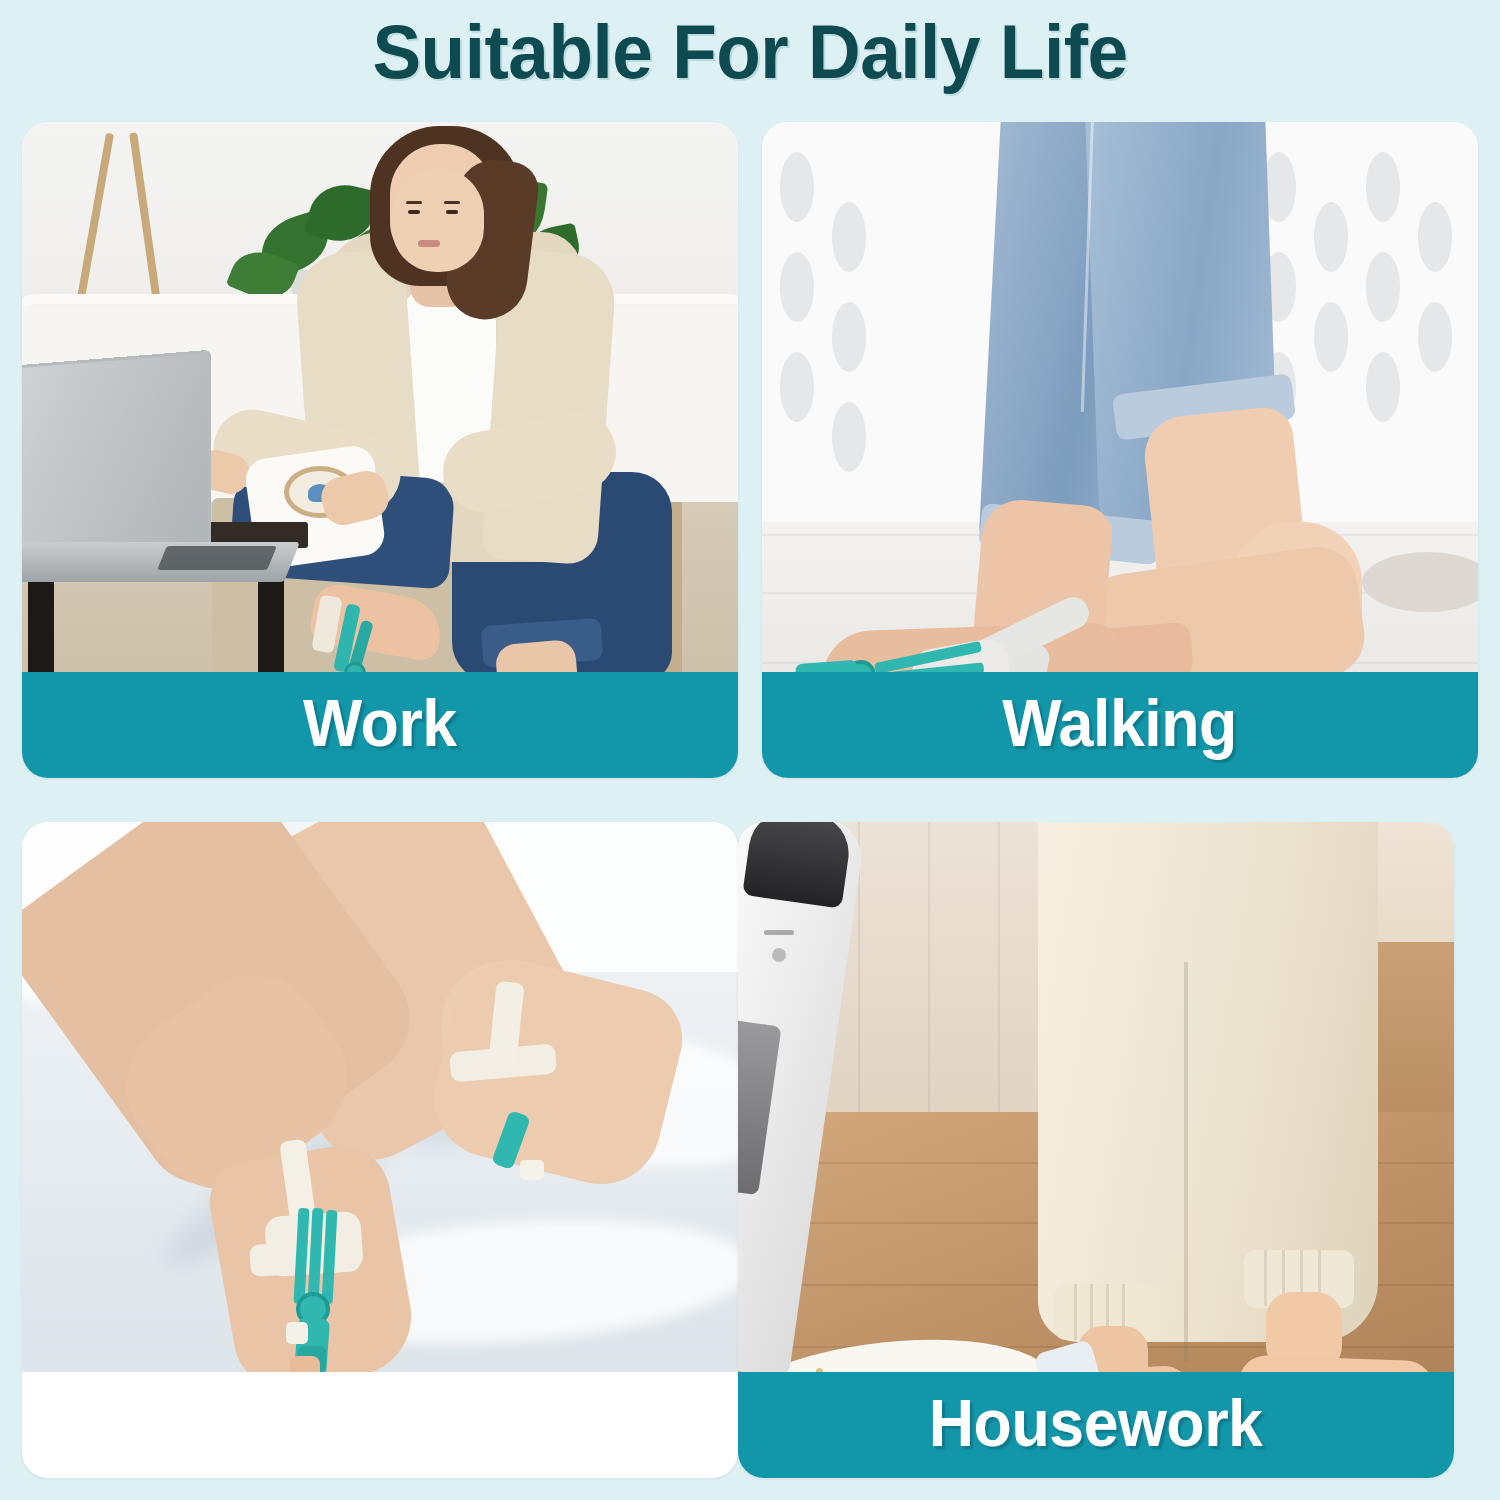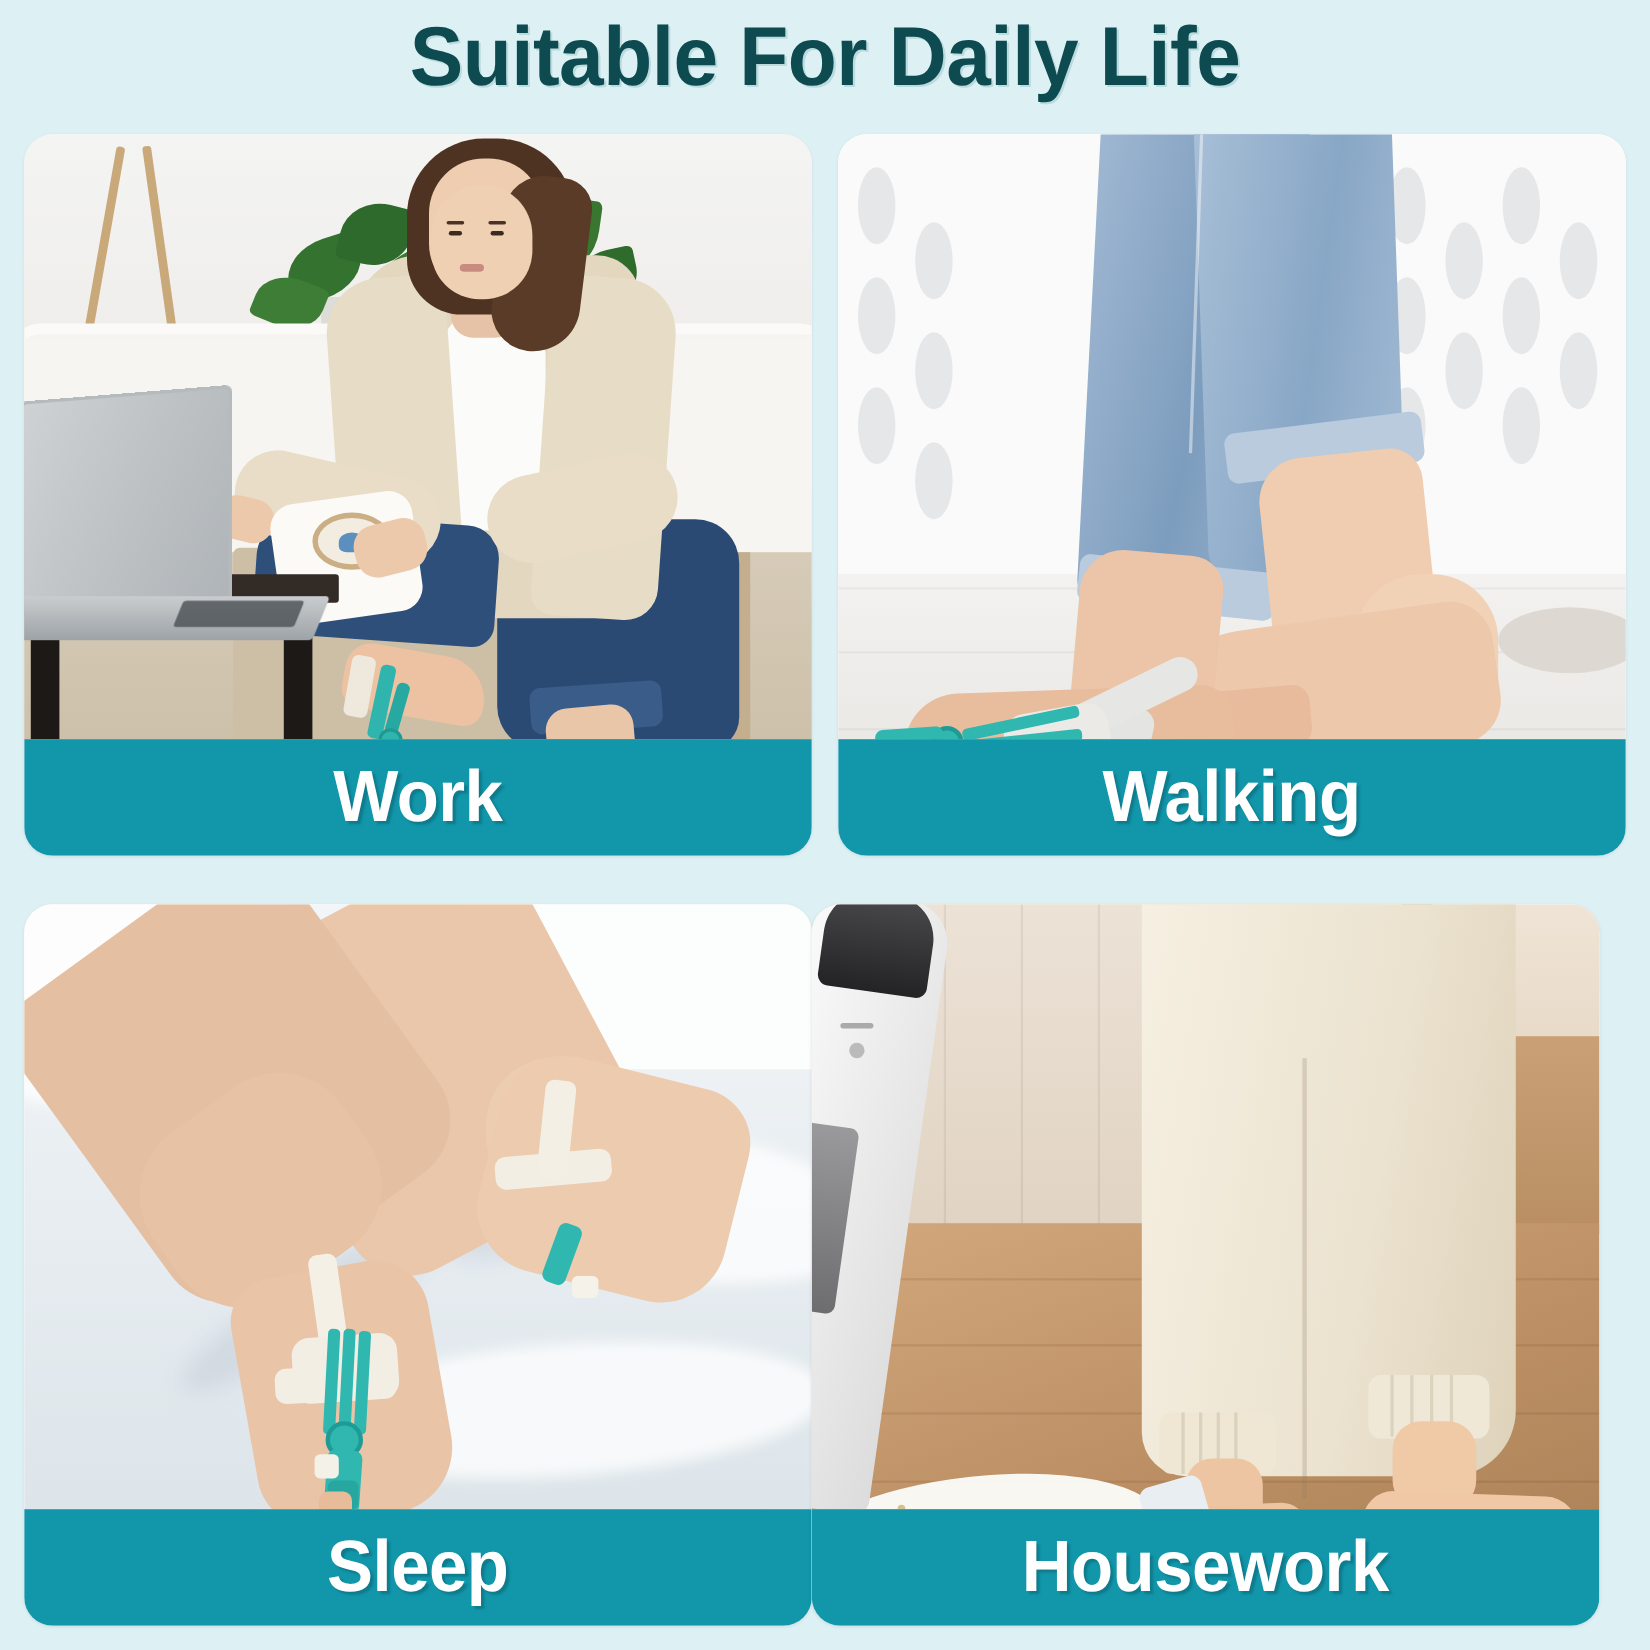--- a/index.html
+++ b/index.html
@@ -454,23 +454,20 @@
       <div class="padL"></div>
       <div class="barL bl1"></div>
         <div class="barL bl2"></div>
         <div class="barL bl3"></div>
       <div class="hingeL"></div>
       <div class="shaftL"></div>
       <div class="shaftL2"></div>
       <div class="padToe"></div>
       <div class="toeL"></div>
     </div>
-    <div class="caption">
-      <span>Sleep</span>
-    </div>
   </div>
 
   <div class="card br">
     <div class="photo s4">
       <div class="cabinet"></div>
       <div class="cabline" style="left:120px;"></div>
       <div class="cabline" style="left:190px;"></div>
       <div class="cabline" style="left:260px;"></div>
       <div class="cabline" style="left:330px;"></div>
       <div class="cabline" style="left:400px;"></div>

